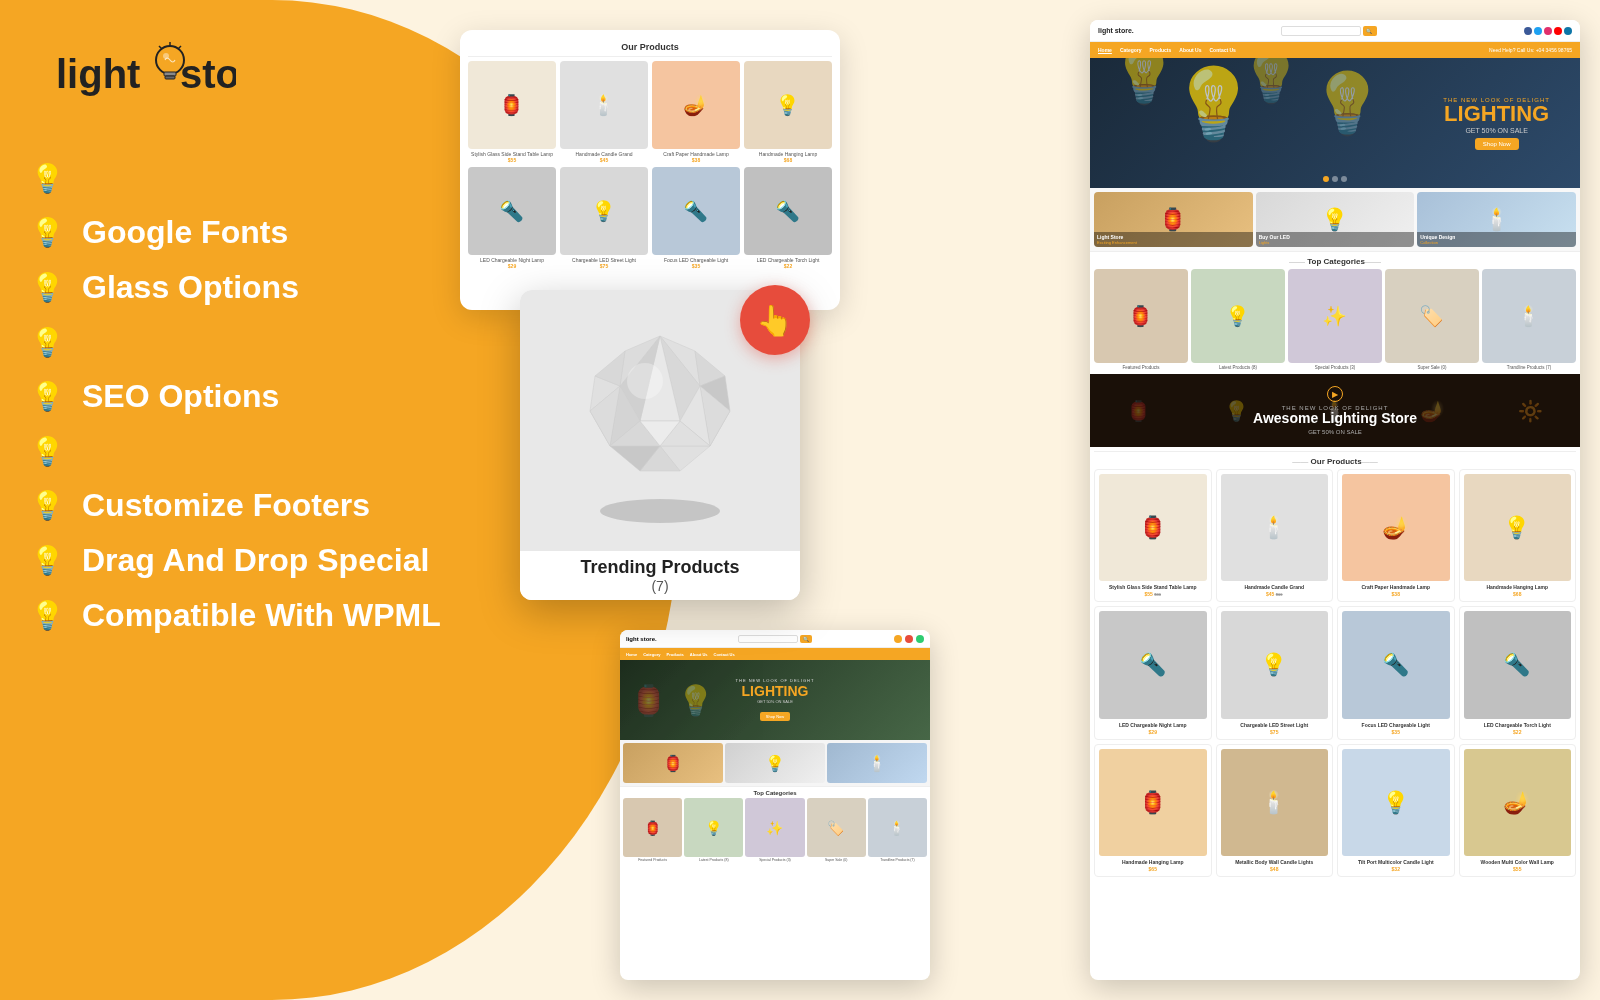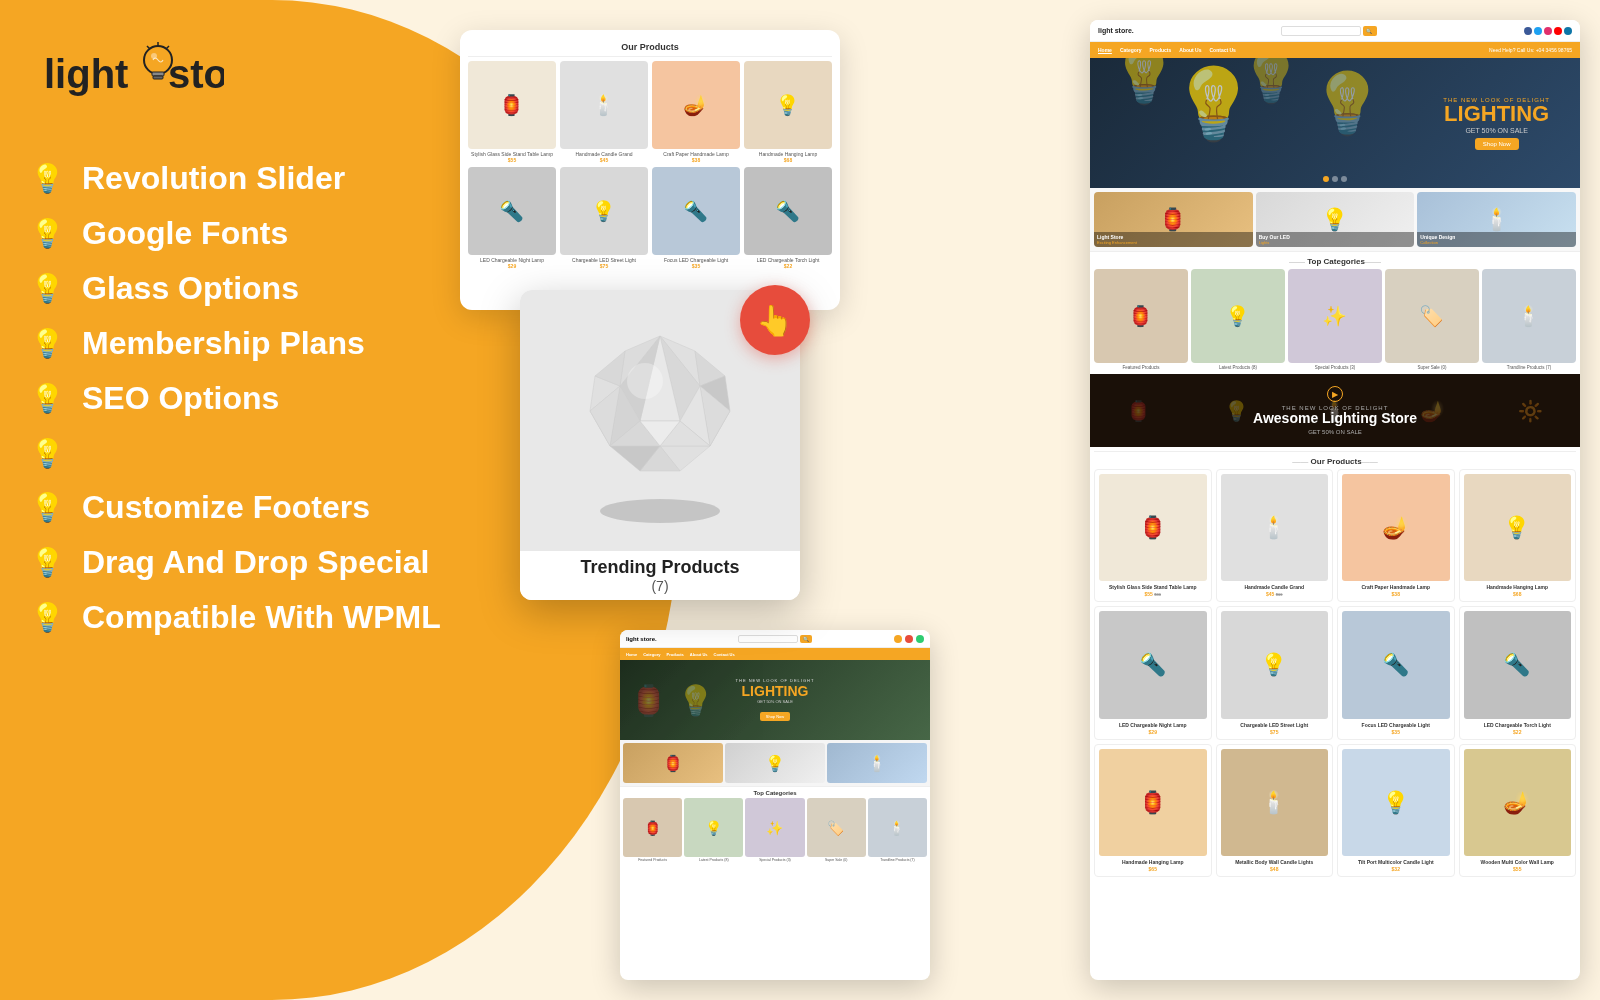--- a/index.html
+++ b/index.html
@@ -20,21 +20,21 @@
       height: 1000px;
       background: #f5a623;
       border-radius: 0 60% 60% 0 / 0 50% 50% 0;
       z-index: 0;
     }
 
     
     .logo-area {
       position: absolute;
       top: 30px;
-      left: 44px;
+      left: 56px;
       z-index: 10;
       display: flex;
       align-items: flex-start;
       gap: 6px;
     }
 
     
     .features-list {
       position: absolute;
       top: 160px;
@@ -715,33 +715,31 @@
       <path d="M11 22 Q13 18 16 22 Q19 26 21 22" fill="none" stroke="#fff" stroke-width="1.2" opacity="0.7"></path>
     </g>
 
     <text x="124" y="58" font-family="Arial Black, Arial" font-size="40" font-weight="900" fill="#222">store.</text>
   </svg>
 </div>
 
 <ul class="features-list">
   <li>
     <span class="feature-icon">💡</span>
-    <span>Revolution Slider</span>
   </li>
   <li>
     <span class="feature-icon">💡</span>
     <span>Google Fonts</span>
   </li>
   <li>
     <span class="feature-icon">💡</span>
     <span>Glass Options</span>
   </li>
   <li>
     <span class="feature-icon">💡</span>
-    <span>Membership Plans</span>
   </li>
   <li>
     <span class="feature-icon">💡</span>
     <span>SEO Options</span>
   </li>
   <li>
     <span class="feature-icon">💡</span>
   </li>
   <li>
     <span class="feature-icon">💡</span>

